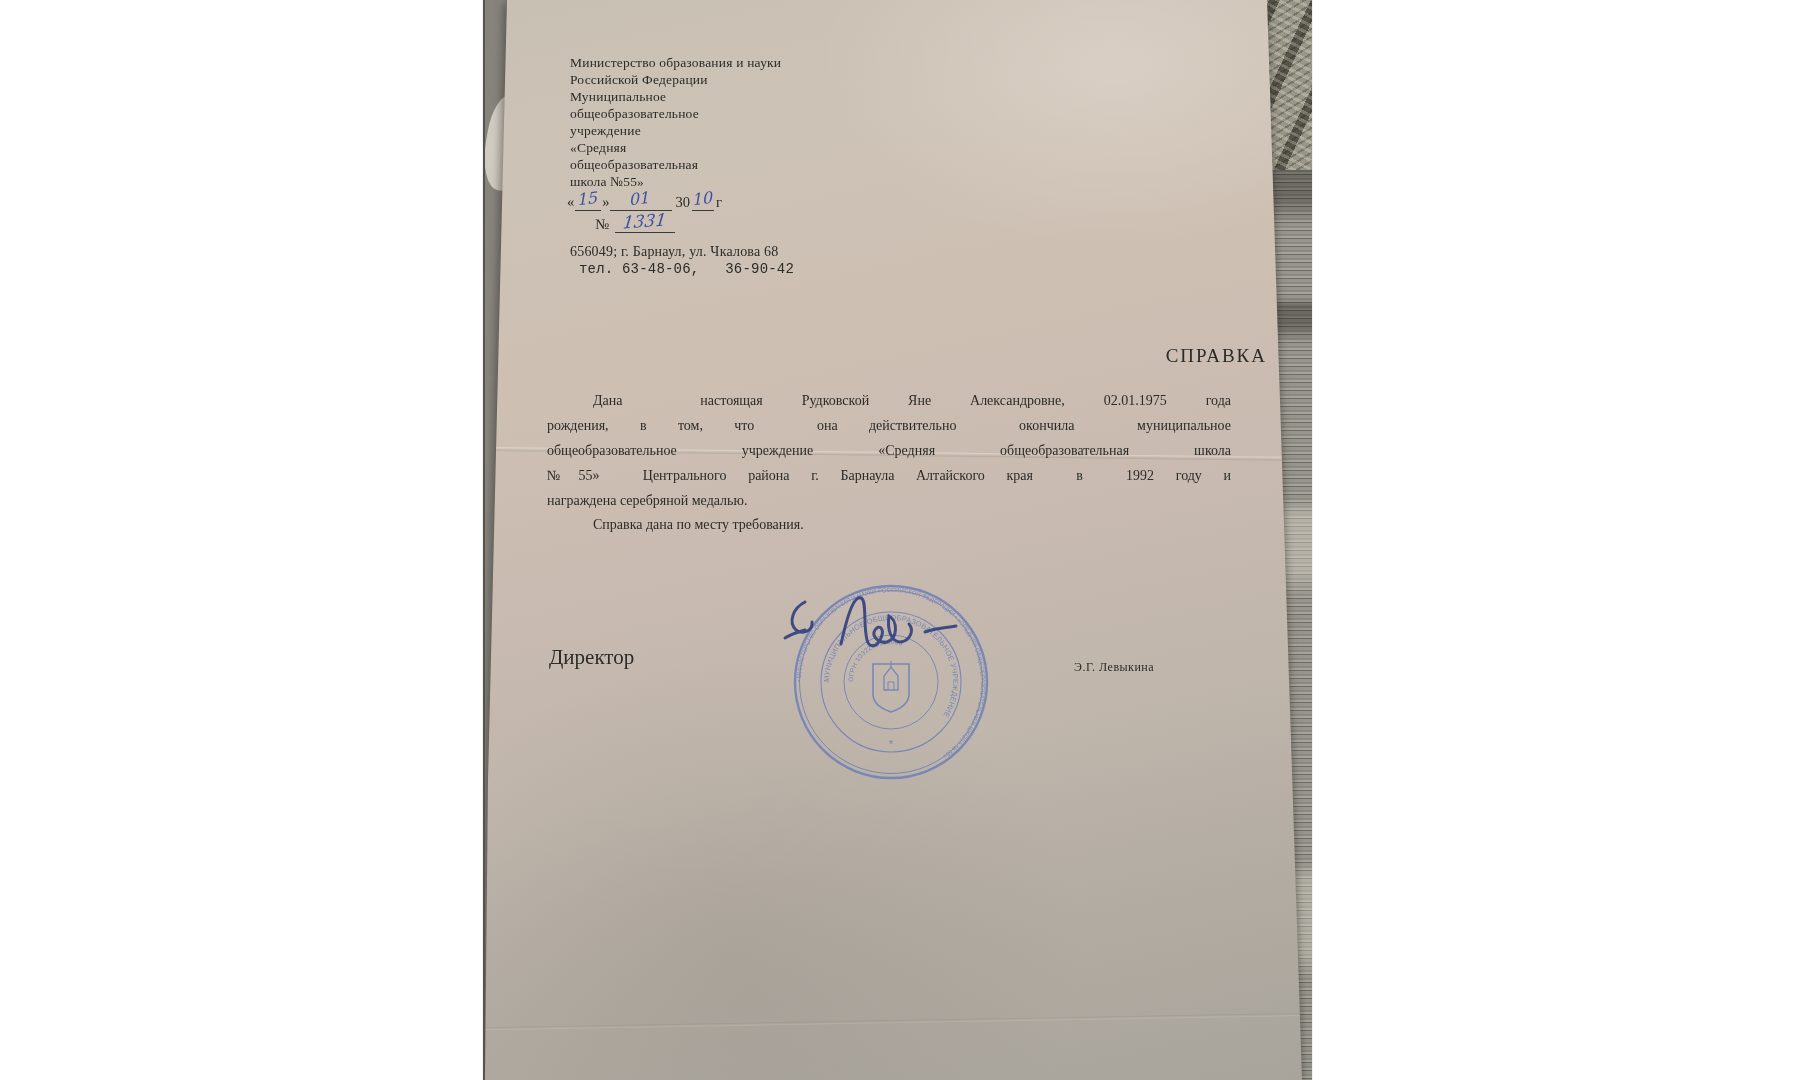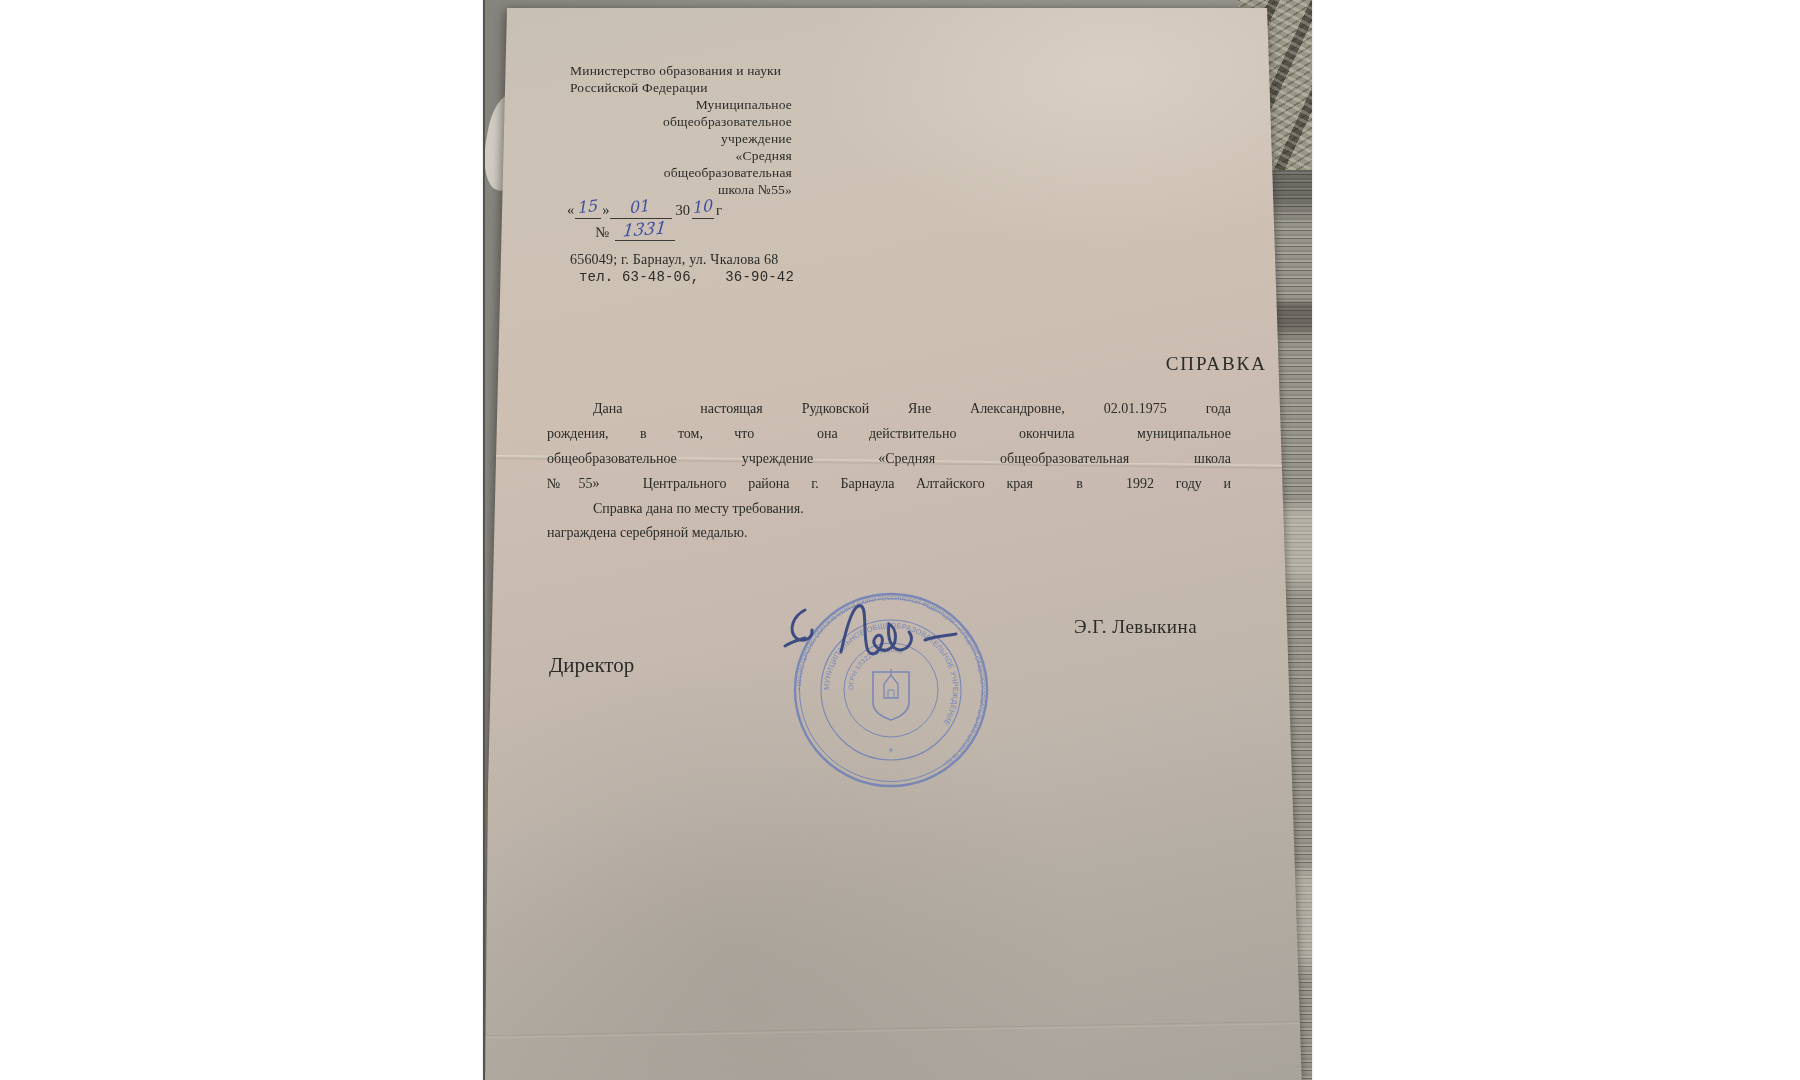--- a/index.html
+++ b/index.html
@@ -38,39 +38,38 @@
     transform:rotate(10deg);opacity:.92;
   }
   .paper-wrap{position:absolute;inset:0;filter:drop-shadow(-3px 3px 5px rgba(40,38,32,.40)) drop-shadow(2px 0 3px rgba(40,38,32,.25));}
   .paper{
     position:absolute;inset:0;
     clip-path:polygon(22px 0px, 782px 0px, 817px 1080px, 0px 1080px, 3px 780px);
     background:
       radial-gradient(ellipse 420px 260px at 76% 6%, rgba(235,226,215,.40), rgba(0,0,0,0) 70%),
       radial-gradient(ellipse 500px 420px at 30% 88%, rgba(120,116,108,.18), rgba(0,0,0,0) 70%),
       linear-gradient(168deg,#c9c0b4 0%,#cdc2b6 16%,#cdbfb2 34%,#c8bab0 50%,#c0b6ac 66%,#b1aba2 84%,#a9a49b 100%);
-    margin-top: 8px;
   }
   .crease{
     position:absolute;left:0;right:0;top:452px;height:4px;
     background:linear-gradient(180deg, rgba(246,240,230,.45), rgba(108,99,88,.22));
     transform:rotate(.7deg);
   }
   .crease2{
     position:absolute;left:0;right:0;top:1020px;height:3px;
     background:linear-gradient(180deg, rgba(90,84,74,.14), rgba(235,230,220,.20));
     transform:rotate(-1deg);
   }
   
   .doc-text{color:#2b2b28;}
   .letterhead{
     position:absolute;left:85px;top:54px;width:222px;
     font-size:13.5px;line-height:17px;letter-spacing:.2px;
   }
-  .letterhead .c{text-align:right;}
+  .letterhead .c{text-align:left;}
   .date-line{
     position:absolute;left:82px;top:190px;height:24px;
     font-size:14.5px;white-space:nowrap;
   }
   .num-line{
     position:absolute;left:110px;top:212px;height:24px;
     font-size:14.5px;white-space:nowrap;
   }
   .seg{display:inline-block;border-bottom:1.3px solid #3a3a36;text-align:center;vertical-align:bottom;height:20px;}
   .seg-day{width:26px;margin:0 1px;}
@@ -93,21 +92,21 @@
     text-align:right;font-size:19px;letter-spacing:2px;
   }
   .body-block{
     position:absolute;left:62px;top:389px;width:684px;
     font-size:14px;
   }
   .body-block .bl{line-height:24.9px;height:24.9px;white-space:normal;}
   .bl.just{text-align:justify;text-align-last:justify;}
   .bl.indent{padding-left:46px;}
   .director{position:absolute;left:64px;top:645px;font-size:21px;}
-  .director-name{position:absolute;left:589px;top:608px;font-size:19px;letter-spacing:.5px;text-align:right;}
+  .director-name{position:absolute;left:589px;top:660px;font-size:12px;letter-spacing:.5px;text-align:right;}
   
   .stamp{position:absolute;left:300px;top:576px;width:212px;height:212px;opacity:.88;filter:blur(.3px);}
   .stamp text{fill:#6f81b8;font-family:"Liberation Sans", sans-serif;}
   .signature{position:absolute;left:290px;top:586px;width:240px;height:80px;}
 </style>
 </head>
 <body>
 
 <div class="photo">
 
@@ -148,22 +147,22 @@
       <div class="l2">тел. 63-48-06,&nbsp;&nbsp; 36-90-42</div>
     </div>
 
     <div class="doc-title">СПРАВКА</div>
 
     <div class="body-block">
       <div class="bl just indent">Дана&nbsp; настоящая Рудковской Яне Александровне, 02.01.1975 года</div>
       <div class="bl just">рождения, в том, что&nbsp; она действительно&nbsp; окончила&nbsp; муниципальное</div>
       <div class="bl just">общеобразовательное учреждение «Средняя общеобразовательная школа</div>
       <div class="bl just">№55»&nbsp; Центрального района г. Барнаула Алтайского края&nbsp; в&nbsp; 1992 году и</div>
+      <div class="bl">награждена серебряной медалью.</div>
       <div class="bl indent">Справка дана по месту требования.</div>
-      <div class="bl">награждена серебряной медалью.</div>
     </div>
 
     <span class="director">Директор</span>
     <span class="director-name">Э.Г. Левыкина</span>
 
     <svg class="stamp" viewBox="0 0 212 212">
       <defs>
         <path id="ringOuter" d="M 16,106 A 90,90 0 1 1 196,106 A 90,90 0 1 1 16,106"></path>
         <path id="ringMiddle" d="M 44,106 A 62,62 0 1 1 168,106 A 62,62 0 1 1 44,106"></path>
         <path id="ringInner" d="M 68,106 A 38,38 0 0 1 144,106"></path>

